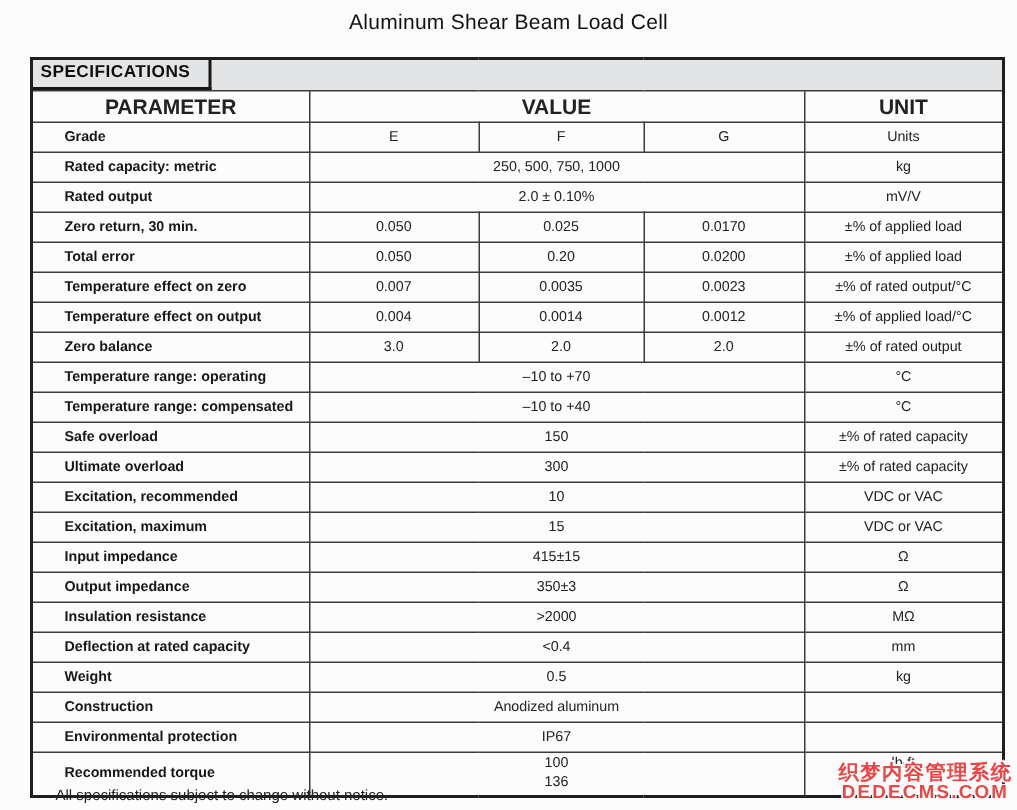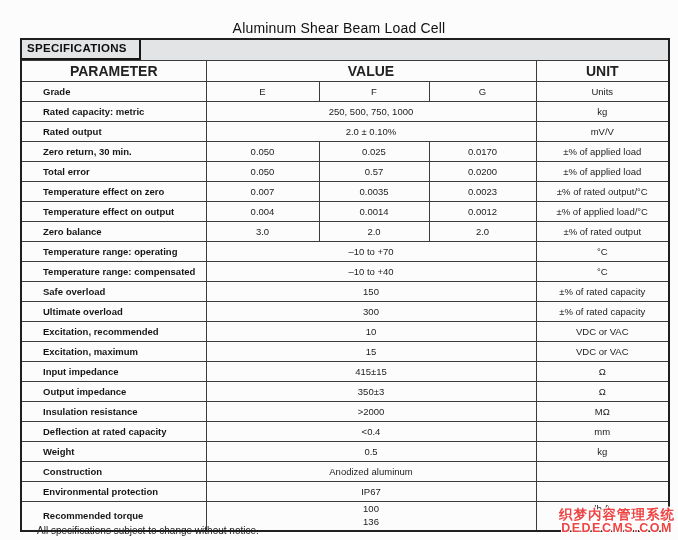--- a/index.html
+++ b/index.html
@@ -4,21 +4,21 @@
 <style>
   html,body{margin:0;padding:0;}
   body{
     width:678px;height:540px;position:relative;overflow:hidden;
     background:#fcfcfc;
     font-family:"Liberation Sans", sans-serif;
     color:#1b1b1b;
     -webkit-font-smoothing:antialiased;
   }
   .page-title{
-    position:absolute;top:20px;left:0;width:678px;
+    position:absolute;top:6px;left:0;width:678px;
     text-align:center;font-size:14px;font-weight:400;color:#111;
     letter-spacing:.2px;
   }
   .spec-table{
     position:absolute;left:20px;top:38px;width:648px;
     border-collapse:collapse;table-layout:fixed;
     font-size:9.5px;color:#222;
     border:2px solid #1f1f1f;
   }
   .spec-table td{
@@ -105,21 +105,21 @@
       <tr>
         <td class="param-cell">Zero return, 30 min.</td>
         <td class="value-cell">0.050</td>
         <td class="value-cell">0.025</td>
         <td class="value-cell">0.0170</td>
         <td class="unit-cell">±% of applied load</td>
       </tr>
       <tr>
         <td class="param-cell">Total error</td>
         <td class="value-cell">0.050</td>
-        <td class="value-cell">0.57</td>
+        <td class="value-cell">0.20</td>
         <td class="value-cell">0.0200</td>
         <td class="unit-cell">±% of applied load</td>
       </tr>
       <tr>
         <td class="param-cell">Temperature effect on zero</td>
         <td class="value-cell">0.007</td>
         <td class="value-cell">0.0035</td>
         <td class="value-cell">0.0023</td>
         <td class="unit-cell">±% of rated output/°C</td>
       </tr>

